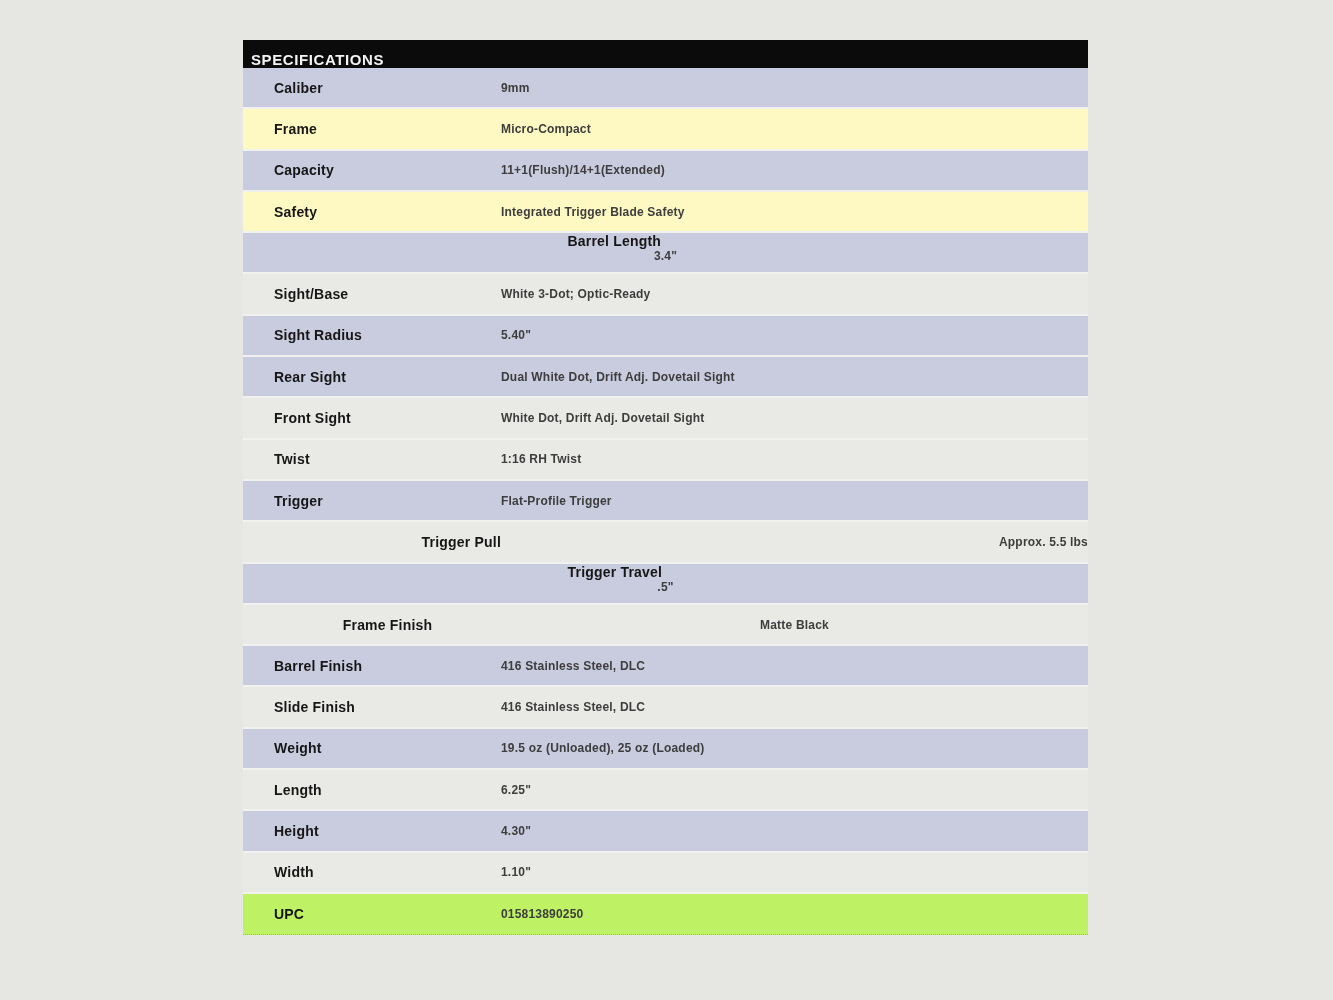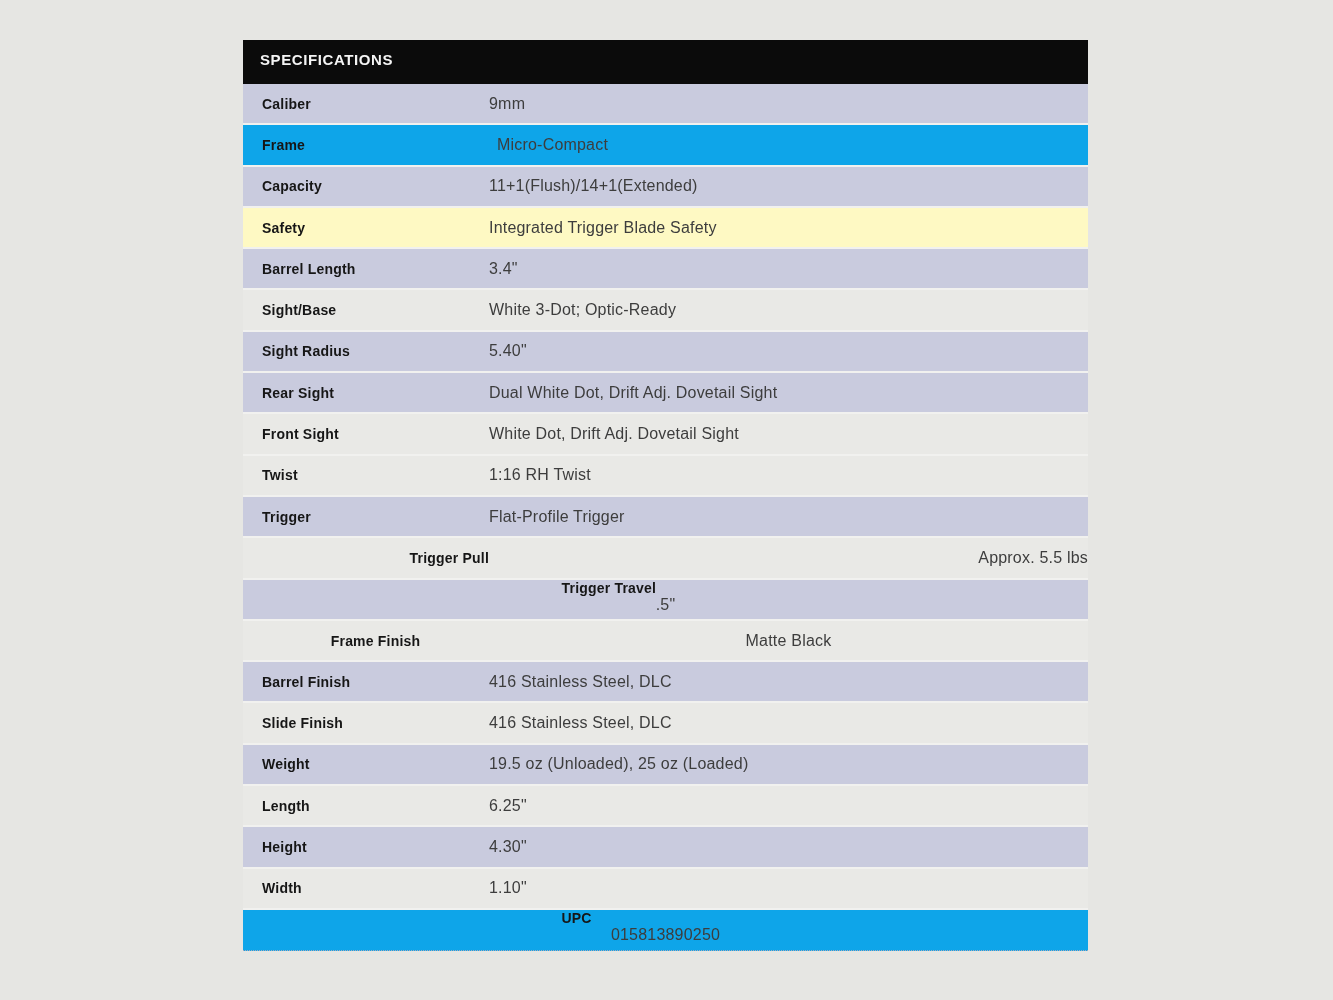--- a/index.html
+++ b/index.html
@@ -14,82 +14,83 @@
     overflow: hidden;
     position: relative;
   }
   .spec-table {
     position: absolute;
     left: 243px;
     top: 40px;
     width: 845px;
   }
   .spec-header {
-    height: 44px;
+    height: 28px;
     line-height: 40px;
-    padding-left: 17px;
+    padding-left: 8px;
     font-size: 15px;
     font-weight: bold;
     letter-spacing: 0.6px;
     box-sizing: border-box;
   }
   .spec-row {
     display: flex;
     align-items: center;
     height: 39.3px;
     border-bottom: 2px solid #f1f1ef;
     box-sizing: content-box;
   }
   .spec-row:last-child {
     height: 40.3px;
     border-bottom: 1px dotted #a8aabc;
   }
   .spec-label {
     width: 227px;
-    padding-left: 19px;
+    padding-left: 31px;
     flex: 0 0 auto;
     font-size: 14px;
     font-weight: bold;
     color: #161616;
     letter-spacing: 0.2px;
   }
   .spec-value {
     flex: 1 1 auto;
-    font-size: 16px;
+    font-size: 12px;
     color: #3d3d3d;
     letter-spacing: 0.2px;
+    font-weight: bold;
   }
 </style>
 </head>
 <body style="background: rgb(230, 230, 227);">
 
 <div class="spec-table">
   <div class="spec-header" style="background: rgb(11, 11, 11); color: rgb(244, 244, 244);">SPECIFICATIONS</div>
   <div id="rows-container">
   <div class="spec-row" style="background: rgb(201, 203, 222);">
     <div class="spec-label">Caliber</div>
     <div class="spec-value">9mm</div>
   </div>
 
-  <div class="spec-row" style="background: #0ea5e9; gap: 8px;">
+  <div class="spec-row" style="background: #fef9c3;">
     <div class="spec-label">Frame</div>
     <div class="spec-value">Micro-Compact</div>
   </div>
 
   <div class="spec-row" style="background: rgb(201, 203, 222);">
     <div class="spec-label">Capacity</div>
     <div class="spec-value">11+1(Flush)/14+1(Extended)</div>
   </div>
 
   <div class="spec-row" style="background: #fef9c3; justify-content: flex-end;">
     <div class="spec-label">Safety</div>
     <div class="spec-value">Integrated Trigger Blade Safety</div>
   </div>
 
-  <div class="spec-row" style="background: rgb(201, 203, 222);">
+  <div class="spec-row" style="background: rgb(201, 203, 222); flex-direction: column;">
     <div class="spec-label">Barrel Length</div>
     <div class="spec-value">3.4"</div>
   </div>
 
   <div class="spec-row" style="background: rgb(233, 233, 230);">
     <div class="spec-label">Sight/Base</div>
     <div class="spec-value">White 3-Dot; Optic-Ready</div>
   </div>
 
   <div class="spec-row" style="background: rgb(201, 203, 222);">
@@ -155,18 +156,18 @@
   <div class="spec-row" style="background: rgb(201, 203, 222);">
     <div class="spec-label">Height</div>
     <div class="spec-value">4.30"</div>
   </div>
 
   <div class="spec-row" style="background: rgb(233, 233, 230);">
     <div class="spec-label">Width</div>
     <div class="spec-value">1.10"</div>
   </div>
 
-  <div class="spec-row" style="background: #0ea5e9; flex-direction: column;">
+  <div class="spec-row" style="background: #bef264;">
     <div class="spec-label">UPC</div>
     <div class="spec-value">015813890250</div>
   </div>
 </div>
 </div>
 
 </body></html>

